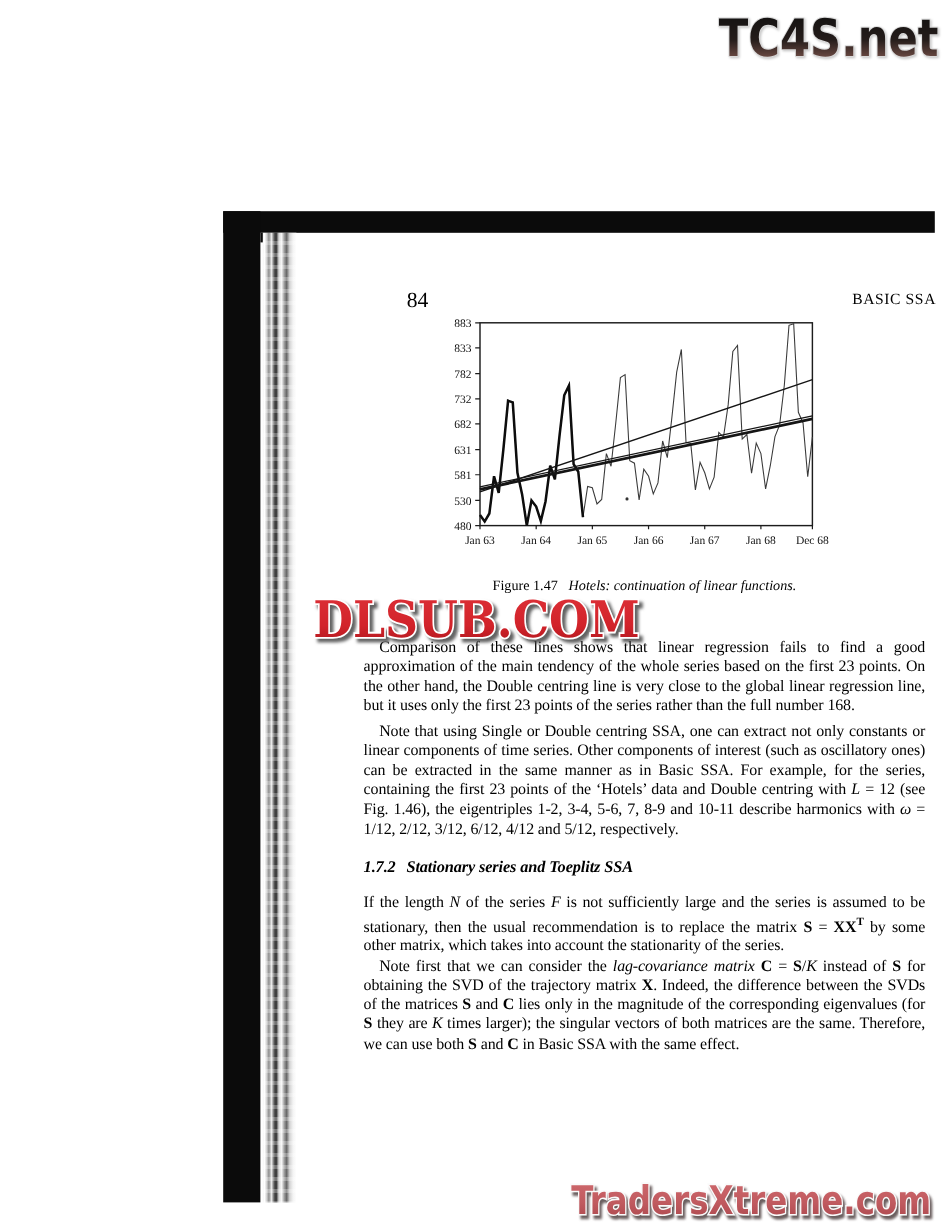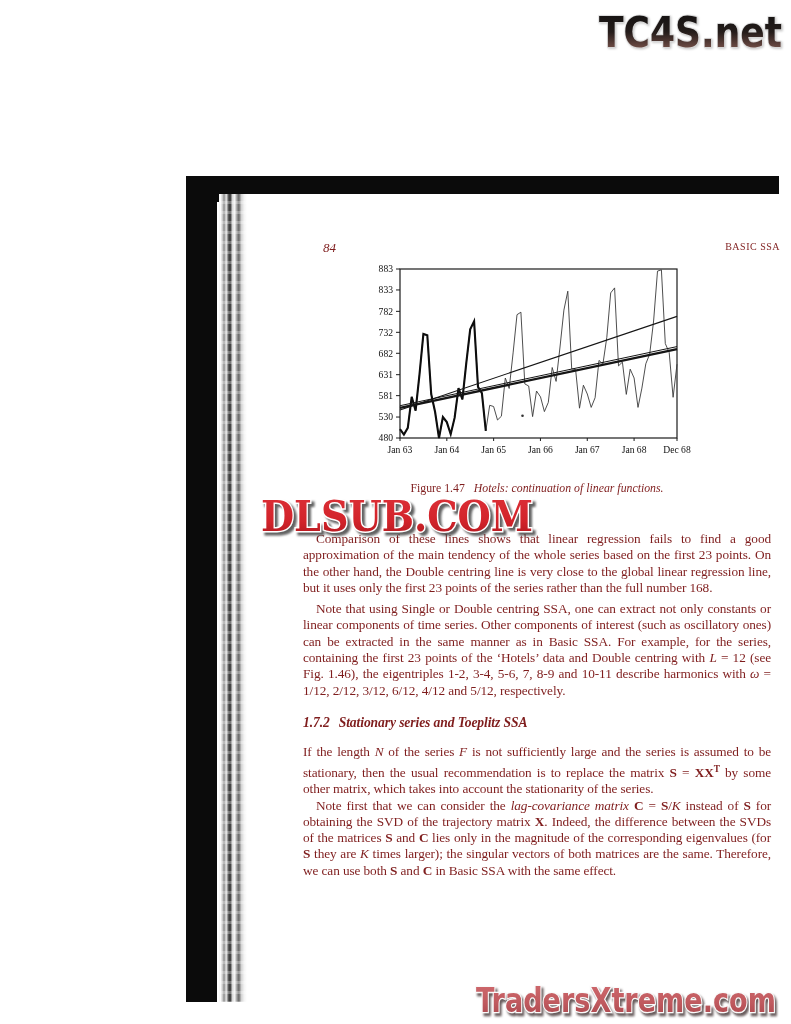--- a/index.html
+++ b/index.html
@@ -1,32 +1,32 @@
 <!DOCTYPE html>
 <html><head>
 <meta charset="utf-8">
 <style>
   html,body{margin:0;padding:0;background:#ffffff;}
   .page{position:relative;width:791px;height:1024px;background:#ffffff;overflow:hidden;
-        font-family:"Liberation Serif",serif;color:#7f1d1d;}
+        font-family:"Liberation Serif",serif;color:#000000;}
 
   
   .scan-top{position:absolute;left:186px;top:176px;width:593px;height:18px;background:#0b0b0b;}
   .scan-left{position:absolute;left:186px;top:176px;width:31px;height:826px;background:#0b0b0b;}
   .scan-corner{position:absolute;left:217px;top:194px;width:15px;height:8px;background:#0b0b0b;}
   .scan-streaks{position:absolute;left:219px;top:194px;width:28px;height:808px;
     background:
       repeating-linear-gradient(180deg, rgba(255,255,255,0) 0 7px, rgba(255,255,255,.28) 7px 10px),
       linear-gradient(90deg,#f4f4f4 0%,#ffffff 5%,#cfcfcf 12%,#8d8d8d 18%,#e8e8e8 26%,
         #5a5a5a 34%,#2f2f2f 40%,#d8d8d8 48%,#f6f6f6 56%,#9c9c9c 64%,#666666 71%,
         #d3d3d3 80%,#f4f4f4 90%,#ffffff 100%);}
 
   
-  .pageno{position:absolute;left:323px;top:240px;font-size:13px;font-style:italic;}
-  .runtitle{position:absolute;right:11px;top:241px;font-size:10px;letter-spacing:.5px;}
+  .pageno{position:absolute;left:339px;top:240px;font-size:18px;}
+  .runtitle{position:absolute;right:11px;top:241px;font-size:13px;letter-spacing:.5px;}
 
   
   .chart{position:absolute;left:376px;top:262px;}
   .chart text{font-family:"Liberation Serif",serif;font-size:9.6px;fill:#111;}
 
   
   .caption{position:absolute;left:303px;top:481px;width:468px;text-align:center;font-size:11.8px;}
   .caption .cap-label{margin-right:9px;}
   .caption .cap-i{font-style:italic;}
 

